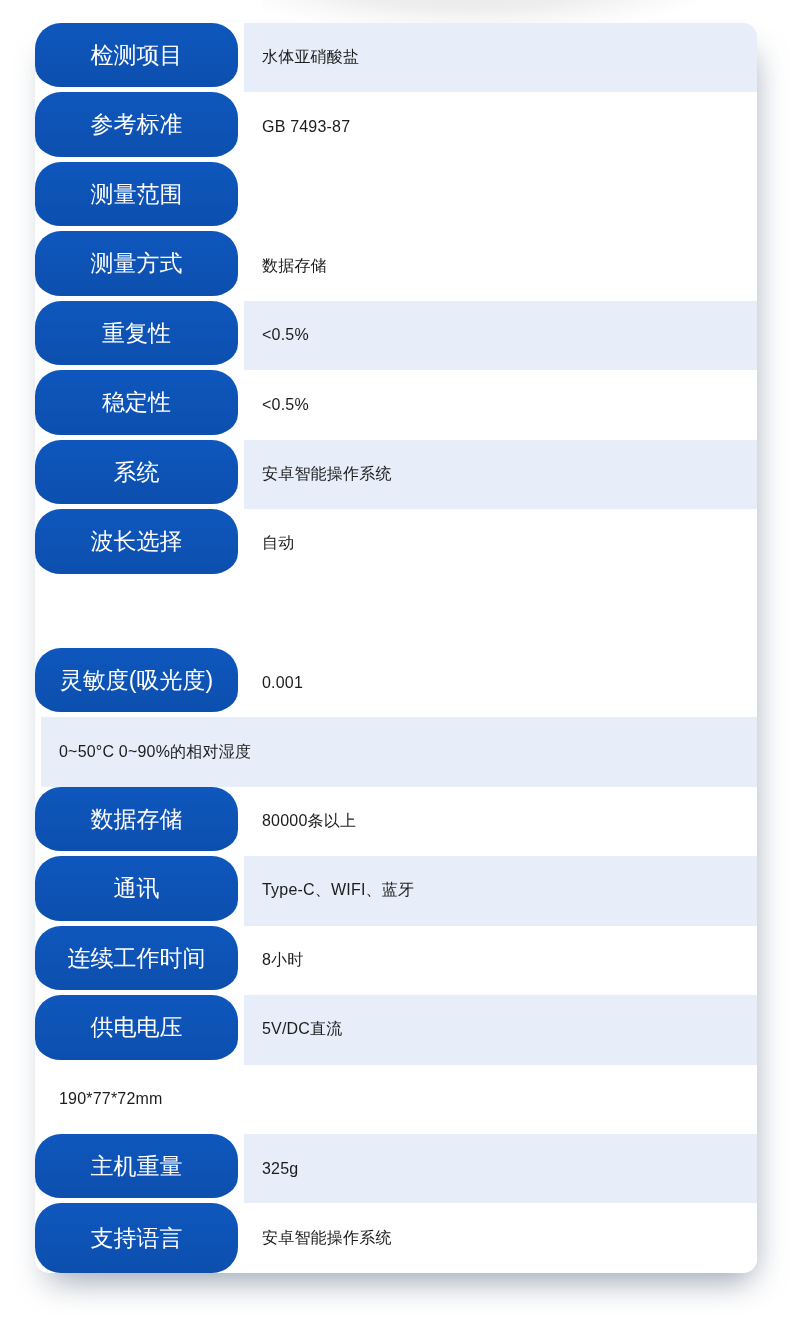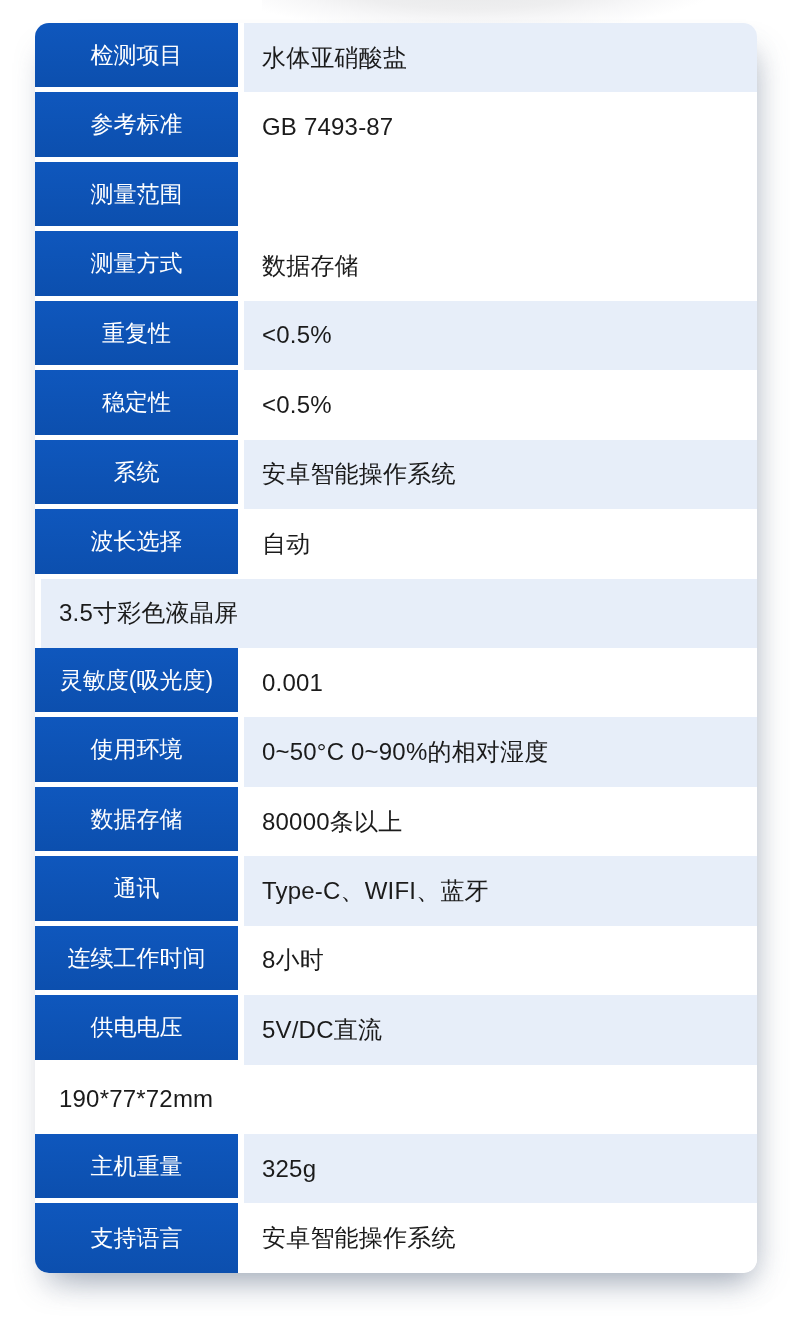--- a/index.html
+++ b/index.html
@@ -39,31 +39,32 @@
     background: linear-gradient(180deg, #0f57bd 0%, #0c4fae 100%);
     color: #ffffff;
     font-size: 23px;
     line-height: 1.15;
     display: flex;
     align-items: center;
     justify-content: center;
     text-align: center;
     padding: 0 3px;
     border-bottom: 5px solid #ffffff;
+    border-radius: 26px;
   }
   .spec-row:last-child .cell-label { border-bottom: none; }
 
   .col-gap { flex: 0 0 6px; background: #ffffff; }
 
   .cell-value {
     flex: 1 1 auto;
     display: flex;
     align-items: center;
     padding-left: 18px;
-    font-size: 24px;
+    font-size: 16px;
     color: #1b1b1b;
     letter-spacing: 0.2px;
   }
   .spec-row:nth-child(odd)  .cell-value { background: #e7eef9; }
   .spec-row:nth-child(even) .cell-value { background: #ffffff; }
 </style>
 </head>
 <body>
 
 <div class="stage">
@@ -114,31 +115,29 @@
     </div>
 
     <div class="spec-row">
       <div class="cell-label">波长选择</div>
       <div class="col-gap"></div>
       <div class="cell-value">自动</div>
     </div>
 
     <div class="spec-row">
       <div class="col-gap"></div>
-      <div class="cell-value">3.5寸彩色液晶屏</div>
     </div>
 
     <div class="spec-row">
       <div class="cell-label">灵敏度(吸光度)</div>
       <div class="col-gap"></div>
       <div class="cell-value">0.001</div>
     </div>
 
     <div class="spec-row">
-      <div class="cell-label">使用环境</div>
       <div class="col-gap"></div>
       <div class="cell-value">0~50°C 0~90%的相对湿度</div>
     </div>
 
     <div class="spec-row">
       <div class="cell-label">数据存储</div>
       <div class="col-gap"></div>
       <div class="cell-value">80000条以上</div>
     </div>
 

